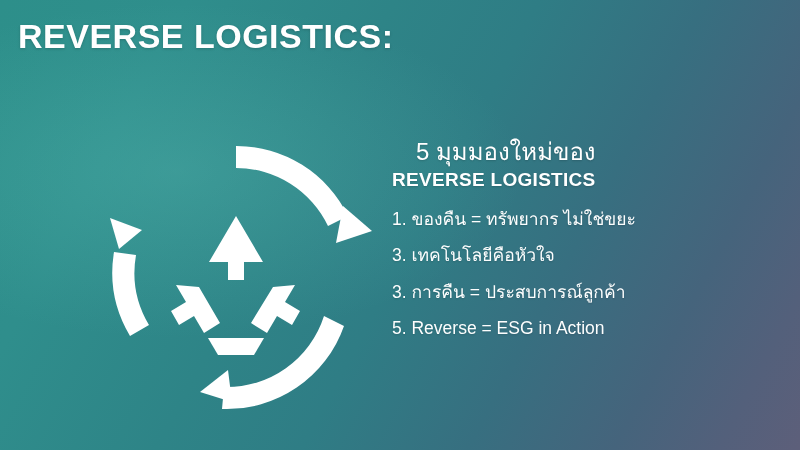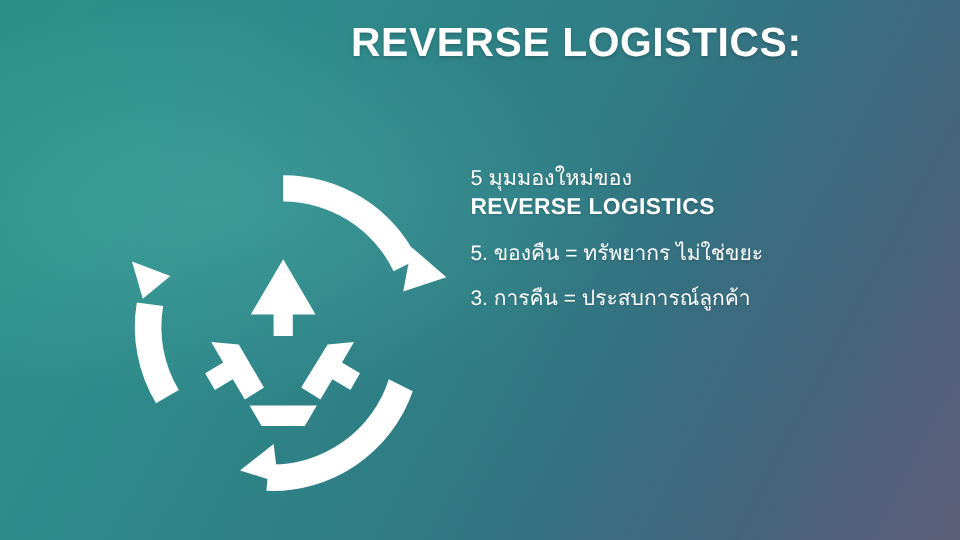--- a/index.html
+++ b/index.html
@@ -22,23 +22,23 @@
   .slide::after {
     content: "";
     position: absolute;
     left: 0; top: 0; right: 0; bottom: 0;
     background: radial-gradient(ellipse 70% 60% at 22% 38%, rgba(90,190,180,0.32) 0%, rgba(90,190,180,0.0) 62%);
     pointer-events: none;
   }
   .title-block {
     position: absolute;
     top: 18px;
-    left: 8px;
+    left: 18px;
     width: 660px;
-    text-align: right;
+    text-align: left;
     z-index: 3;
   }
   .title-main {
     font-size: 34px;
     font-weight: bold;
     letter-spacing: 0.5px;
     color: #ffffff;
     line-height: 1.1;
     text-shadow: 0 1px 3px rgba(0,0,0,0.18);
   }
@@ -65,25 +65,26 @@
   }
   .list-block {
     position: absolute;
     left: 392px;
     top: 138px;
     width: 400px;
     z-index: 3;
     color: #ffffff;
   }
   .list-head-1 {
-    font-size: 18px;
+    font-size: 24px;
     line-height: 1.2;
     font-weight: normal;
     color: #ffffff;
     text-shadow: 0 1px 2px rgba(0,0,0,0.16);
+    margin-left: 24px;
   }
   .list-head-2 {
     font-size: 19px;
     line-height: 1.25;
     font-weight: bold;
     letter-spacing: 0.3px;
     color: #ffffff;
     text-shadow: 0 1px 2px rgba(0,0,0,0.16);
     margin-top: 1px;
   }
@@ -139,18 +140,20 @@
         <path d="M177 157 L199 155 L189 172 L204 181 L196 195 L181 186 L171 203 L155 193 Z"></path>
         <path d="M112 208 L168 208 L158 225 L122 225 Z"></path>
       </g>
     </svg>
   </div>
 
   <div class="list-block">
     <div class="list-head-1">5 มุมมองใหม่ของ</div>
     <div class="list-head-2">REVERSE LOGISTICS</div>
     <div class="items">
-      <div class="item">5. ของคืน = ทรัพยากร ไม่ใช่ขยะ</div>
+      <div class="item">1. ของคืน = ทรัพยากร ไม่ใช่ขยะ</div>
+      <div class="item">3. เทคโนโลยีคือหัวใจ</div>
       <div class="item">3. การคืน = ประสบการณ์ลูกค้า</div>
+      <div class="item">5. Reverse = ESG in Action</div>
     </div>
   </div>
 
 </div>
 
 </body></html>

